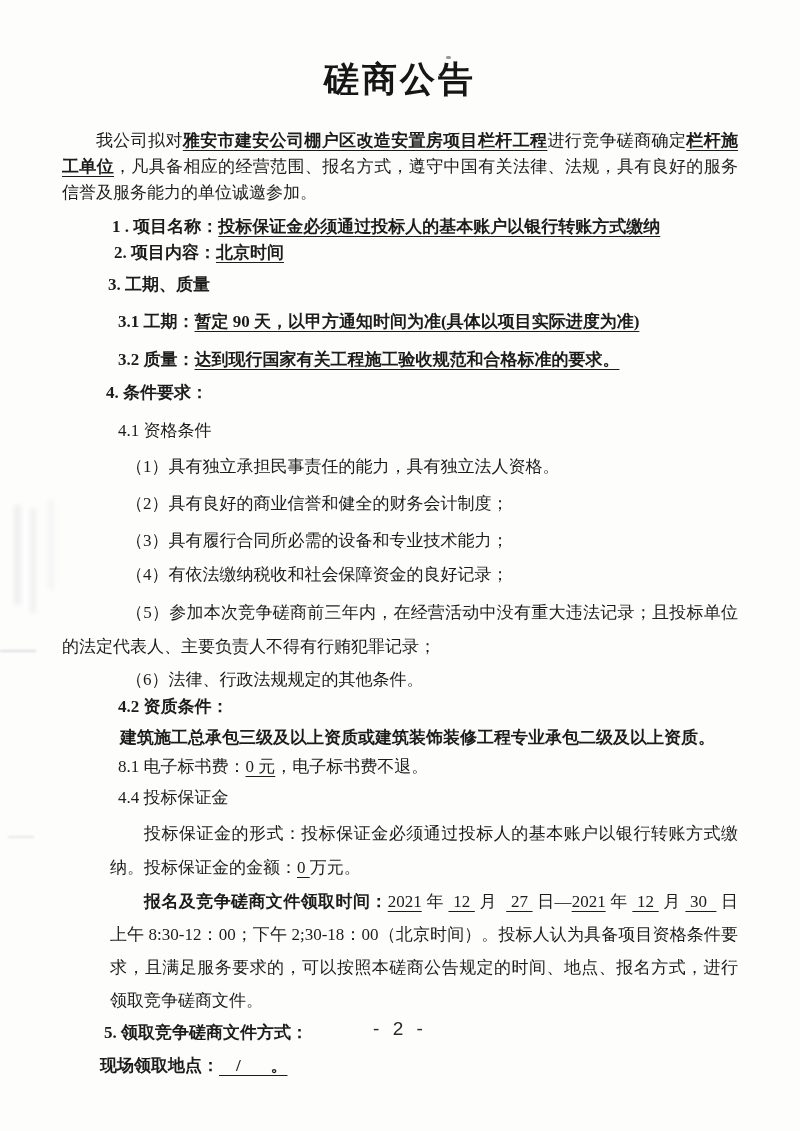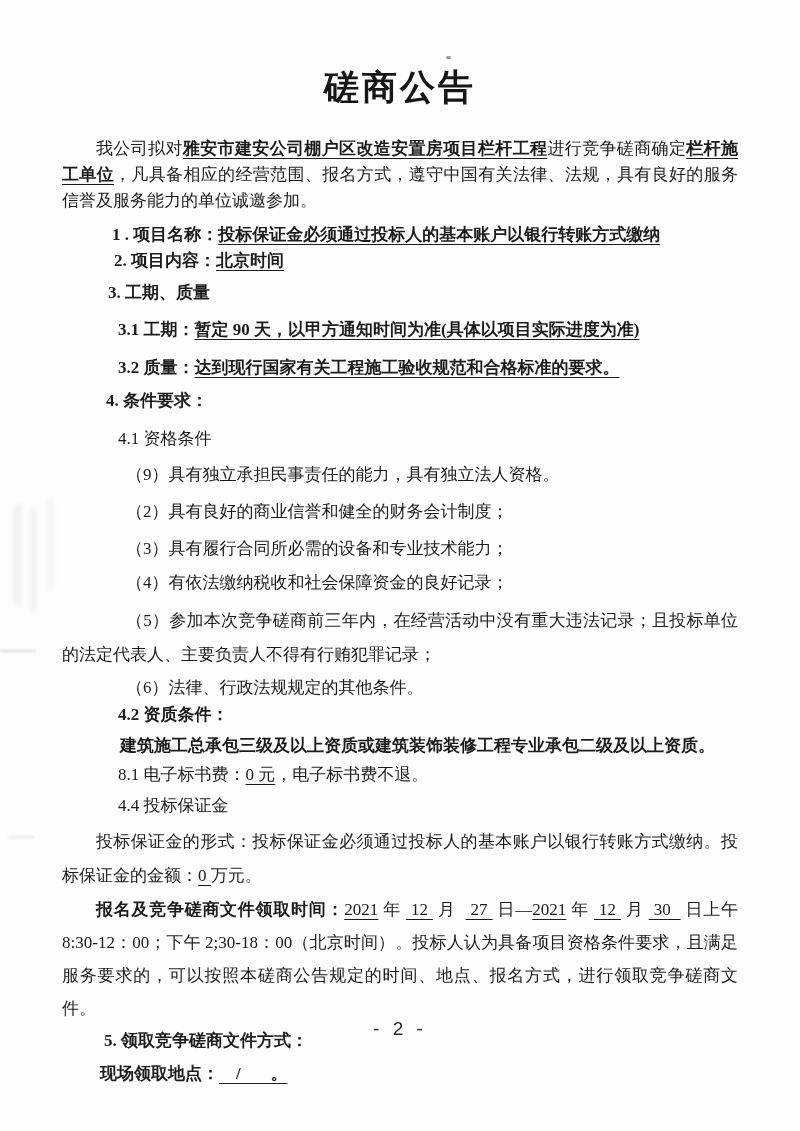--- a/index.html
+++ b/index.html
@@ -2,21 +2,21 @@
 <html><head>
 <meta charset="utf-8">
 <style>
   html,body{margin:0;padding:0;background:#e8e8e8;}
   .page{
     position:relative;
     width:800px;height:1131px;
     margin:0 auto;
     background:#fdfdfc;
     box-sizing:border-box;
-    padding:12px 62px;
+    padding:4px 62px;
     overflow:hidden;
     font-family:"Liberation Serif","DejaVu Serif",serif;
     color:#1c1c1c;
     font-size:17px;
   }
   .title{
     margin:54px 0 0 0;
     text-align:center;
     font-size:35px;
     line-height:44px;
@@ -46,21 +46,21 @@
   .c1{margin-top:10px;}
   .c2{margin-top:11px;}
   .c3{margin-top:11px;}
   .c4{margin-top:8px;}
   .c5{margin-top:8px;line-height:34px;}
   .c6{margin-top:3px;}
   .h42{margin-top:1px;margin-left:56px;font-weight:bold;}
   .qual{margin-top:5px;margin-left:58px;}
   .i43{margin-top:3px;margin-left:56px;}
   .h44{margin-top:5px;margin-left:56px;}
-  .para{line-height:34px;text-indent:2em;text-align:justify;}
+  .para{line-height:34px;text-indent:2em;text-align:justify;margin-left:48px;}
   .deposit{margin-top:6px;}
   .reg{margin-top:0;line-height:33px;}
   .h5{margin-top:3px;margin-left:42px;}
   .pickup{margin-top:7px;margin-left:38px;}
   .blank{text-decoration:underline;text-decoration-thickness:1px;text-underline-offset:4px;white-space:pre;}
   .footer{
     position:absolute;
     left:0;right:0;
     top:1018px;
     text-align:center;
@@ -101,21 +101,21 @@
   <div class="ln h3 b">3. 工期、质量</div>
 
   <div class="ln i31"><span class="b">3.1 工期：</span><span class="b u">暂定 90 天，以甲方通知时间为准(具体以项目实际进度为准)</span></div>
 
   <div class="ln i32"><span class="b">3.2 质量：</span><span class="b u">达到现行国家有关工程施工验收规范和合格标准的要求。</span></div>
 
   <div class="ln h4 b">4. 条件要求：</div>
 
   <div class="ln h41">4.1 资格条件</div>
 
-  <div class="cond c1">（9）具有独立承担民事责任的能力，具有独立法人资格。</div>
+  <div class="cond c1">（1）具有独立承担民事责任的能力，具有独立法人资格。</div>
   <div class="cond c2">（2）具有良好的商业信誉和健全的财务会计制度；</div>
   <div class="cond c3">（3）具有履行合同所必需的设备和专业技术能力；</div>
   <div class="cond c4">（4）有依法缴纳税收和社会保障资金的良好记录；</div>
   <div class="cond c5">（5）参加本次竞争磋商前三年内，在经营活动中没有重大违法记录；且投标单位的法定代表人、主要负责人不得有行贿犯罪记录；</div>
   <div class="cond c6">（6）法律、行政法规规定的其他条件。</div>
 
   <div class="ln h42">4.2 资质条件：</div>
 
   <div class="ln qual b">建筑施工总承包三级及以上资质或建筑装饰装修工程专业承包二级及以上资质。</div>
 

